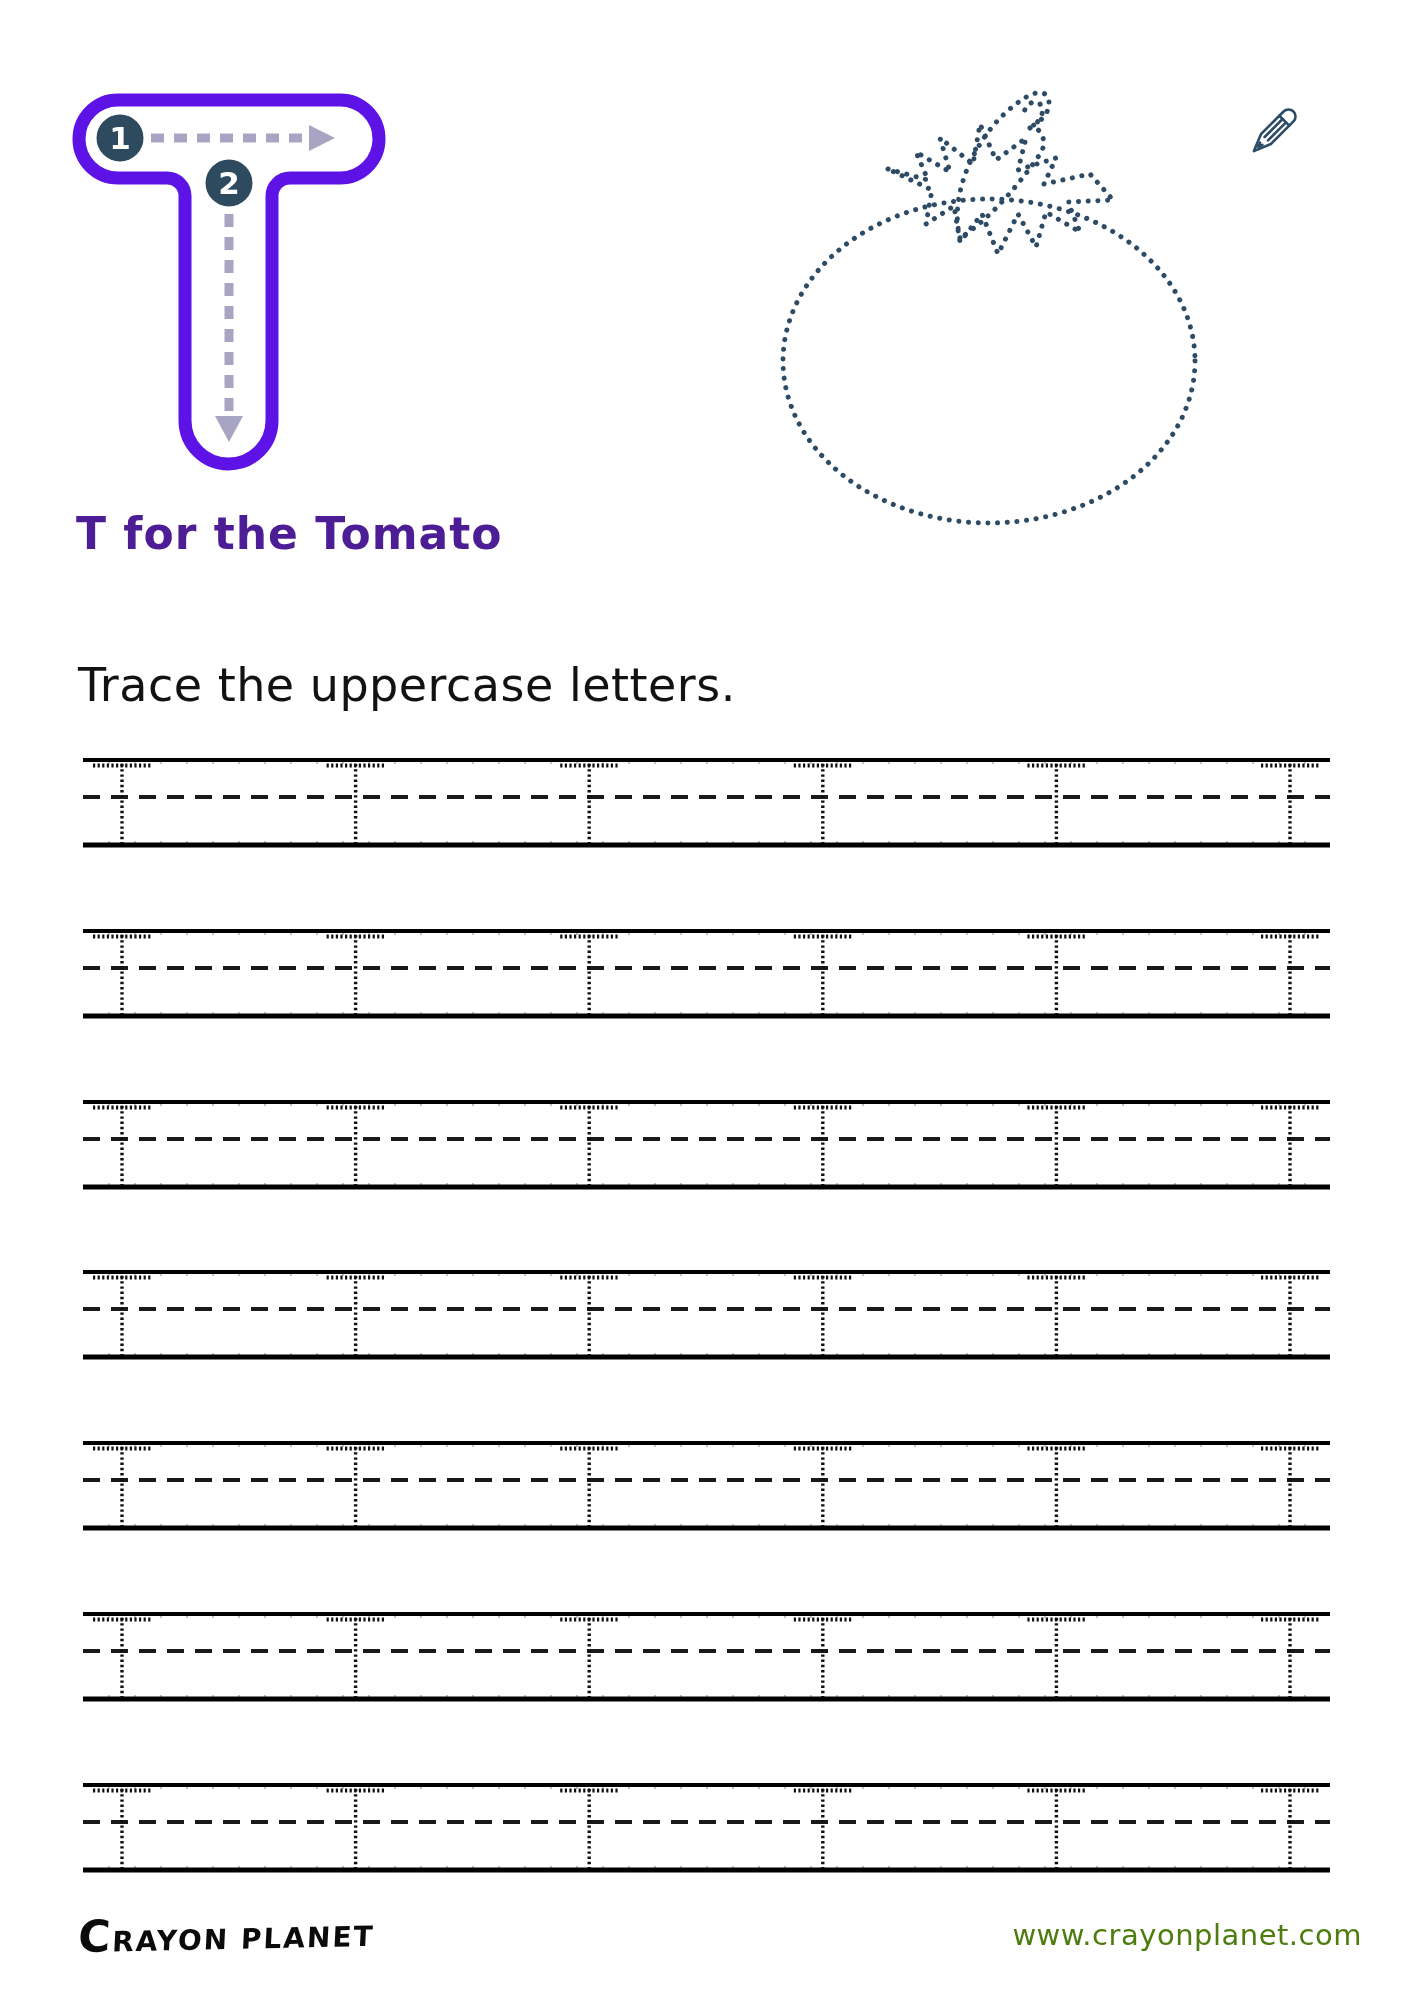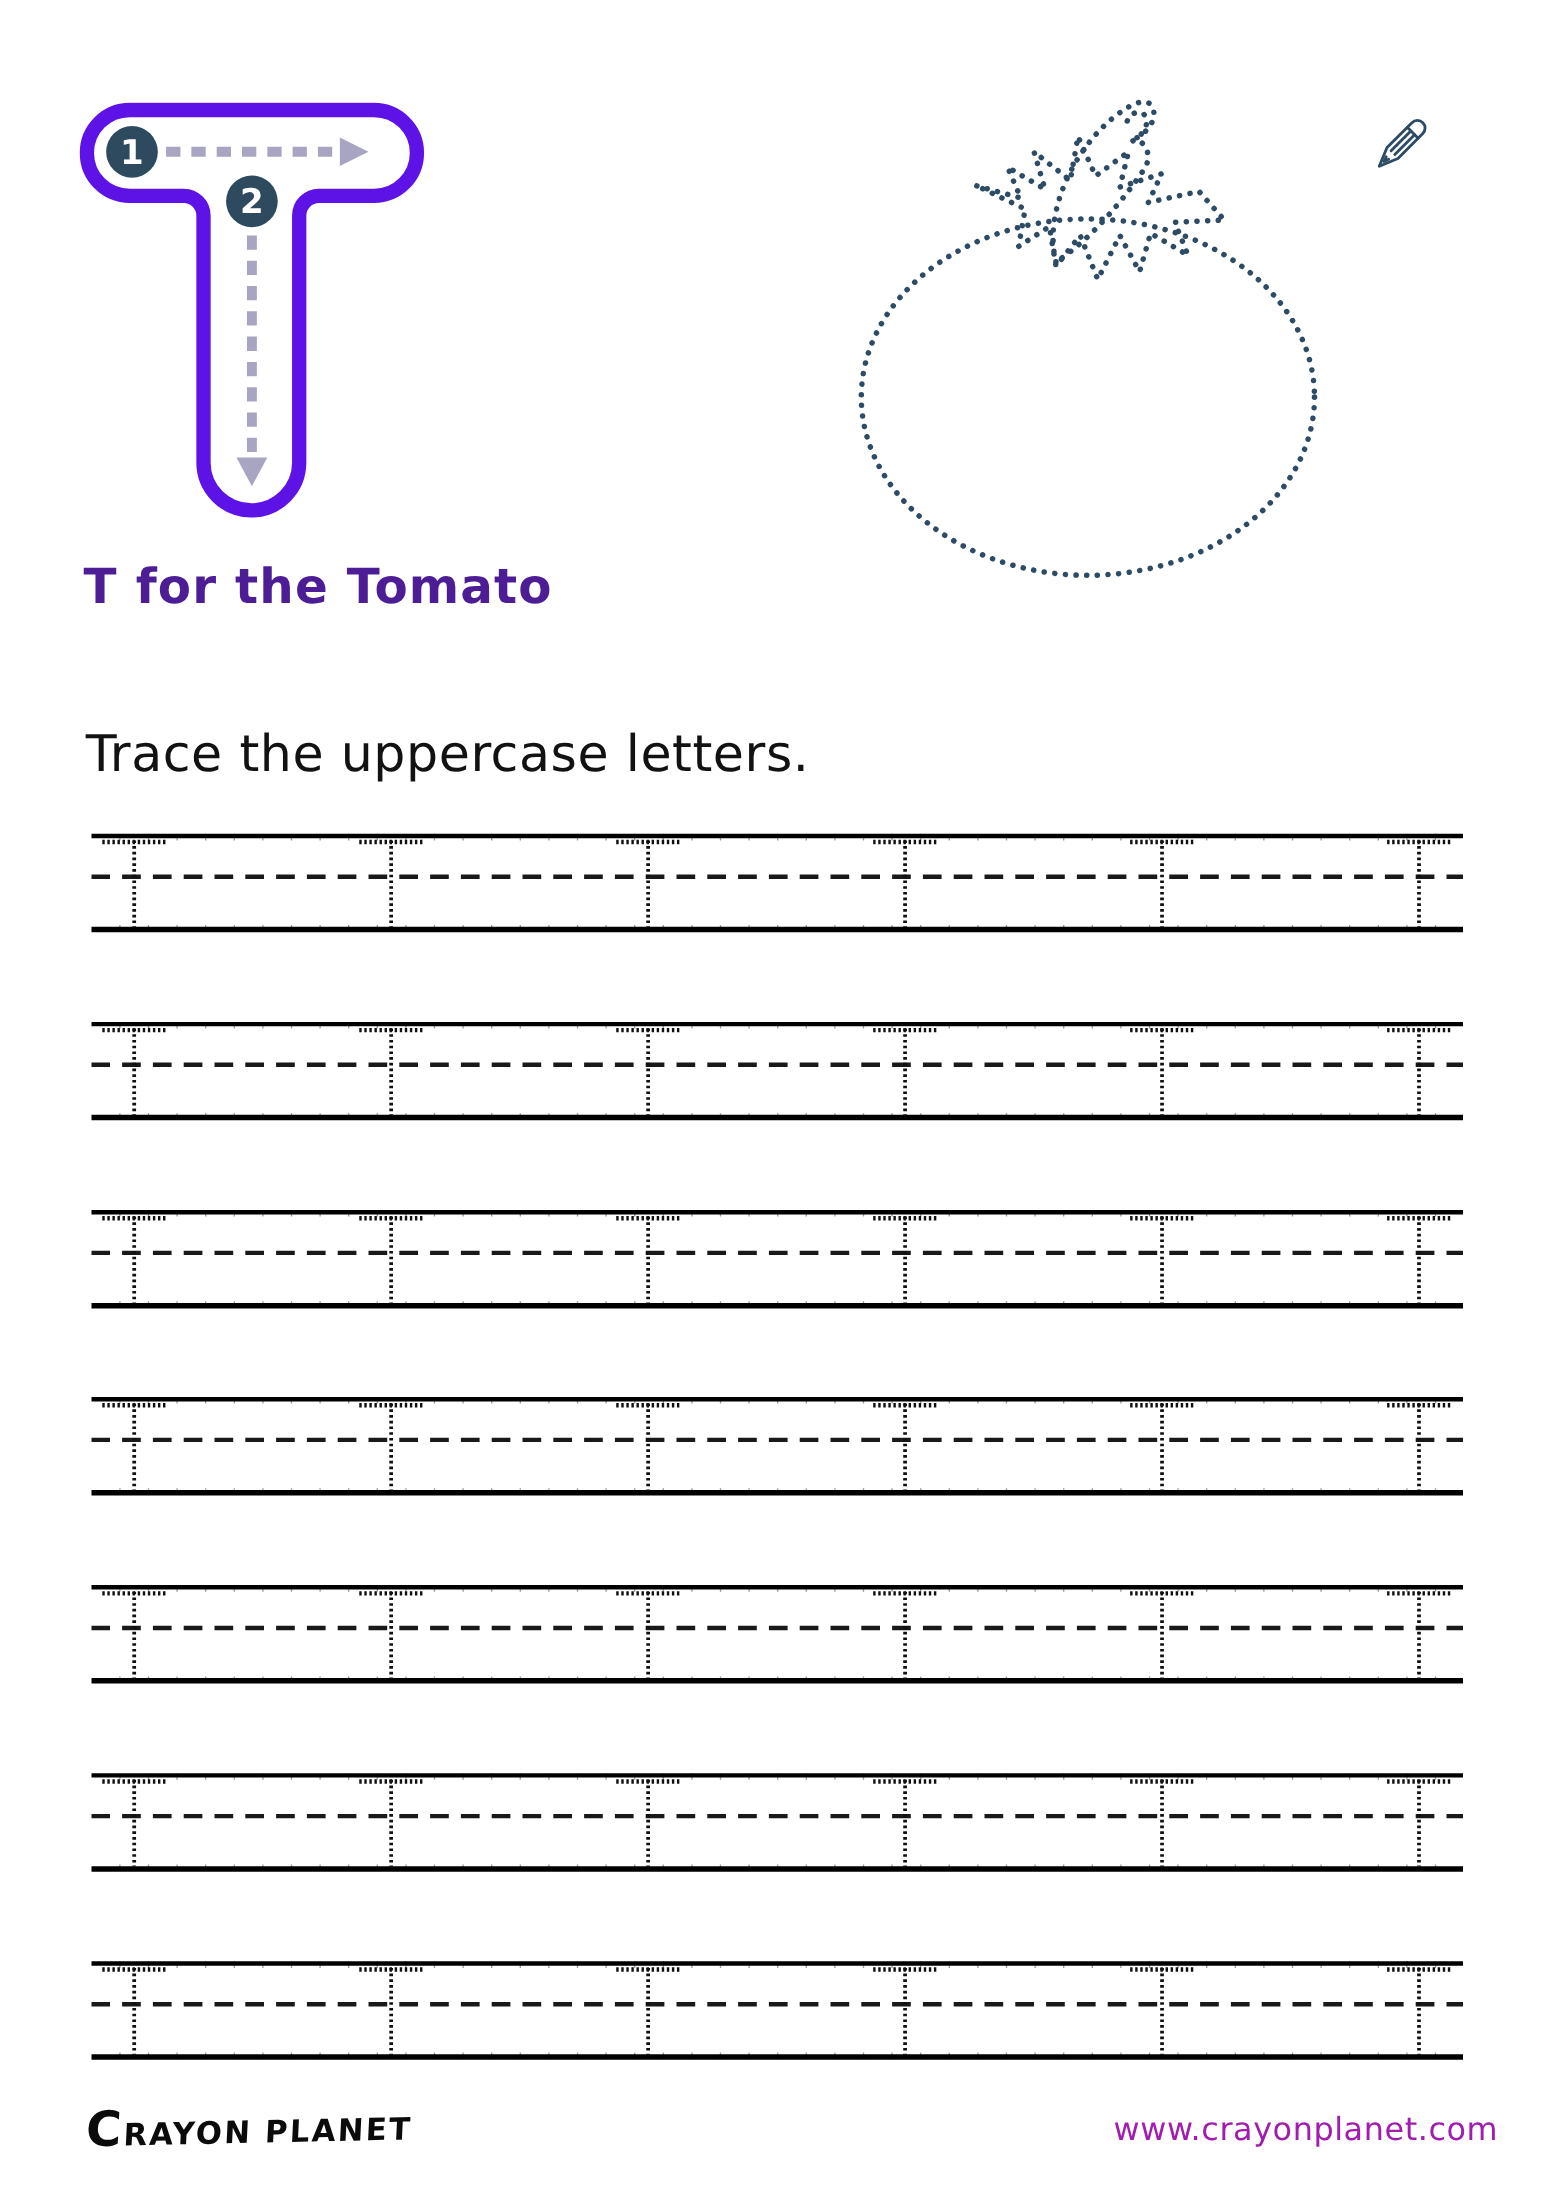--- a/index.html
+++ b/index.html
@@ -28,21 +28,21 @@
   #rows{left:83px;top:0;width:1247px;height:2000px;}
   .trace-row{position:absolute;left:0;}
   
   #brand{
     left:78px;top:1908px;font-size:28px;font-weight:bold;color:#0b0b0b;
     text-transform:uppercase;letter-spacing:2px;transform:rotate(-1.2deg) skewX(-4deg);
     line-height:52px;
   }
   #brand::first-letter{font-size:44px;}
   #url{
-    right:52px;top:1918px;font-size:29px;color:#a21caf;letter-spacing:0.5px;
+    right:52px;top:1918px;font-size:29px;color:#4d7c0f;letter-spacing:0.5px;
   }
   svg text{font-family:"DejaVu Sans","Liberation Sans",sans-serif;}
 </style>
 </head>
 <body>
 
 <svg id="letter-guide" class="abs" width="314" height="380" viewBox="-7 -7 314 380">
   <path d="M 39 0 L 261 0 A 39 39 0 0 1 261 78 L 211 78 A 18 18 0 0 0 193 96
            L 193 320.5 A 43.5 43.5 0 0 1 106 320.5 L 106 96 A 18 18 0 0 0 88 78
            L 39 78 A 39 39 0 0 1 39 0 Z" fill="#ffffff" stroke="#5E13E6" stroke-width="13" stroke-linejoin="round"></path>

